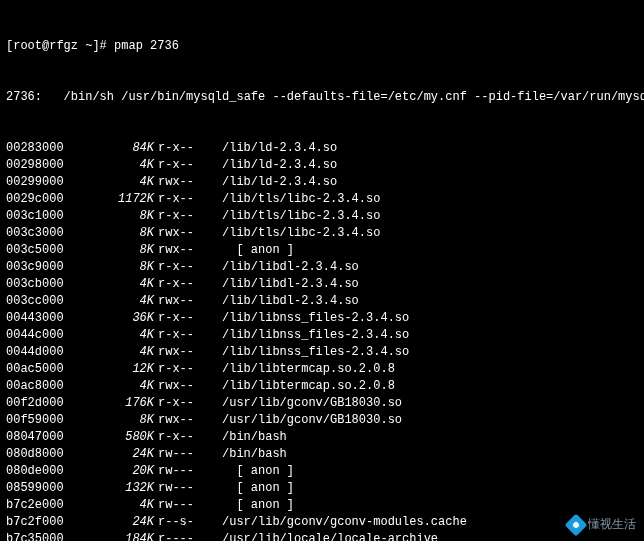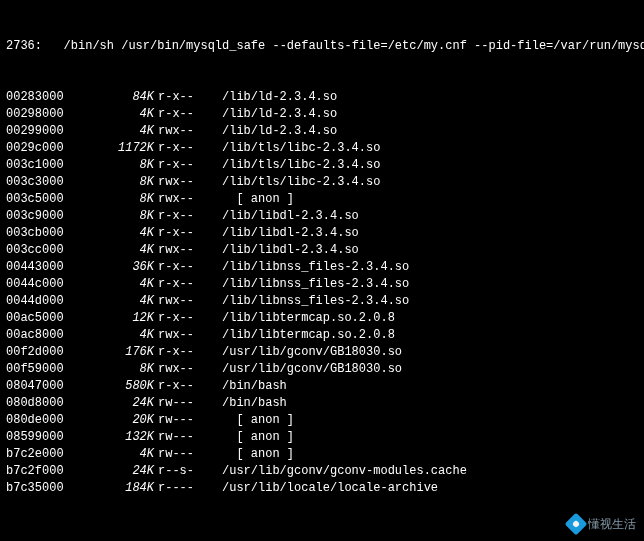--- a/index.html
+++ b/index.html
@@ -22,21 +22,21 @@
   .row { display: block; }
   .addr { display: inline-block; width: 78px; }
   .size { display: inline-block; width: 70px; text-align: right; font-style: italic; }
   .perm { display: inline-block; width: 60px; padding-left: 4px; }
   .map  { display: inline-block; padding-left: 4px; }
   .watermark {
     position: absolute;
     bottom: 8px;
     right: 8px;
     display: flex;
-    align-items: flex-start;
+    align-items: center;
     gap: 4px;
     opacity: 0.95;
   }
   .wm-icon {
     width: 16px; height: 16px;
     background: #1aa3e8;
     transform: rotate(45deg);
     border-radius: 2px;
     display: flex;
     align-items: center;
@@ -50,20 +50,21 @@
   .wm-text {
     color: #8aa0b0;
     font-size: 12px;
     font-family: sans-serif;
   }
 </style>
 </head>
 <body>
 
 <div class="terminal">
+  <span class="row"><span>[root@rfgz ~]# </span><span>pmap 2736</span></span>
   <span class="row">2736:   /bin/sh /usr/bin/mysqld_safe --defaults-file=/etc/my.cnf --pid-file=/var/run/mysqld/mysqld.pid</span>
   <div id="rows"><span class="row"><span class="addr">00283000</span><span class="size">84K</span><span class="perm">r-x--</span><span class="map">/lib/ld-2.3.4.so</span></span><span class="row"><span class="addr">00298000</span><span class="size">4K</span><span class="perm">r-x--</span><span class="map">/lib/ld-2.3.4.so</span></span><span class="row"><span class="addr">00299000</span><span class="size">4K</span><span class="perm">rwx--</span><span class="map">/lib/ld-2.3.4.so</span></span><span class="row"><span class="addr">0029c000</span><span class="size">1172K</span><span class="perm">r-x--</span><span class="map">/lib/tls/libc-2.3.4.so</span></span><span class="row"><span class="addr">003c1000</span><span class="size">8K</span><span class="perm">r-x--</span><span class="map">/lib/tls/libc-2.3.4.so</span></span><span class="row"><span class="addr">003c3000</span><span class="size">8K</span><span class="perm">rwx--</span><span class="map">/lib/tls/libc-2.3.4.so</span></span><span class="row"><span class="addr">003c5000</span><span class="size">8K</span><span class="perm">rwx--</span><span class="map">  [ anon ]</span></span><span class="row"><span class="addr">003c9000</span><span class="size">8K</span><span class="perm">r-x--</span><span class="map">/lib/libdl-2.3.4.so</span></span><span class="row"><span class="addr">003cb000</span><span class="size">4K</span><span class="perm">r-x--</span><span class="map">/lib/libdl-2.3.4.so</span></span><span class="row"><span class="addr">003cc000</span><span class="size">4K</span><span class="perm">rwx--</span><span class="map">/lib/libdl-2.3.4.so</span></span><span class="row"><span class="addr">00443000</span><span class="size">36K</span><span class="perm">r-x--</span><span class="map">/lib/libnss_files-2.3.4.so</span></span><span class="row"><span class="addr">0044c000</span><span class="size">4K</span><span class="perm">r-x--</span><span class="map">/lib/libnss_files-2.3.4.so</span></span><span class="row"><span class="addr">0044d000</span><span class="size">4K</span><span class="perm">rwx--</span><span class="map">/lib/libnss_files-2.3.4.so</span></span><span class="row"><span class="addr">00ac5000</span><span class="size">12K</span><span class="perm">r-x--</span><span class="map">/lib/libtermcap.so.2.0.8</span></span><span class="row"><span class="addr">00ac8000</span><span class="size">4K</span><span class="perm">rwx--</span><span class="map">/lib/libtermcap.so.2.0.8</span></span><span class="row"><span class="addr">00f2d000</span><span class="size">176K</span><span class="perm">r-x--</span><span class="map">/usr/lib/gconv/GB18030.so</span></span><span class="row"><span class="addr">00f59000</span><span class="size">8K</span><span class="perm">rwx--</span><span class="map">/usr/lib/gconv/GB18030.so</span></span><span class="row"><span class="addr">08047000</span><span class="size">580K</span><span class="perm">r-x--</span><span class="map">/bin/bash</span></span><span class="row"><span class="addr">080d8000</span><span class="size">24K</span><span class="perm">rw---</span><span class="map">/bin/bash</span></span><span class="row"><span class="addr">080de000</span><span class="size">20K</span><span class="perm">rw---</span><span class="map">  [ anon ]</span></span><span class="row"><span class="addr">08599000</span><span class="size">132K</span><span class="perm">rw---</span><span class="map">  [ anon ]</span></span><span class="row"><span class="addr">b7c2e000</span><span class="size">4K</span><span class="perm">rw---</span><span class="map">  [ anon ]</span></span><span class="row"><span class="addr">b7c2f000</span><span class="size">24K</span><span class="perm">r--s-</span><span class="map">/usr/lib/gconv/gconv-modules.cache</span></span><span class="row"><span class="addr">b7c35000</span><span class="size">184K</span><span class="perm">r----</span><span class="map">/usr/lib/locale/locale-archive</span></span></div>
   
 </div>
 
 <div class="watermark">
   <div class="wm-icon"></div>
   <div class="wm-text">懂视生活</div>
 </div>
 

